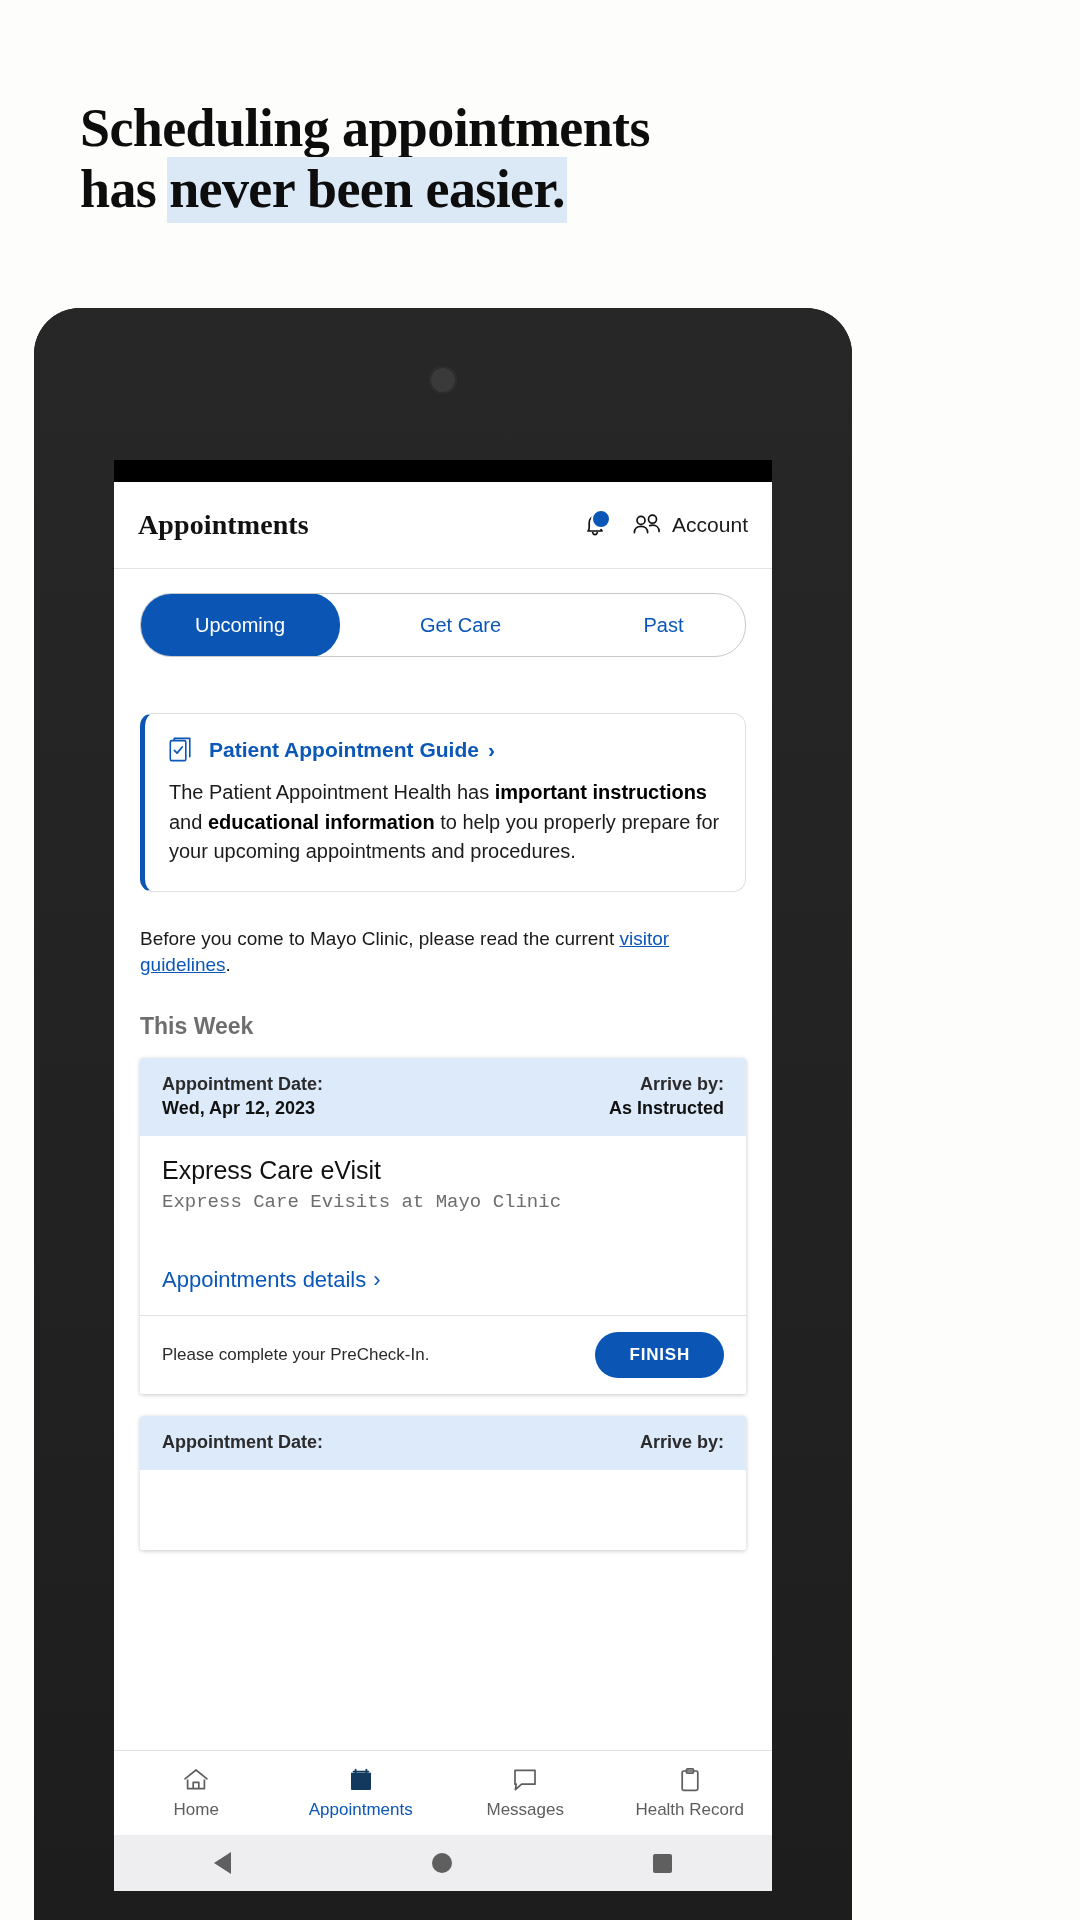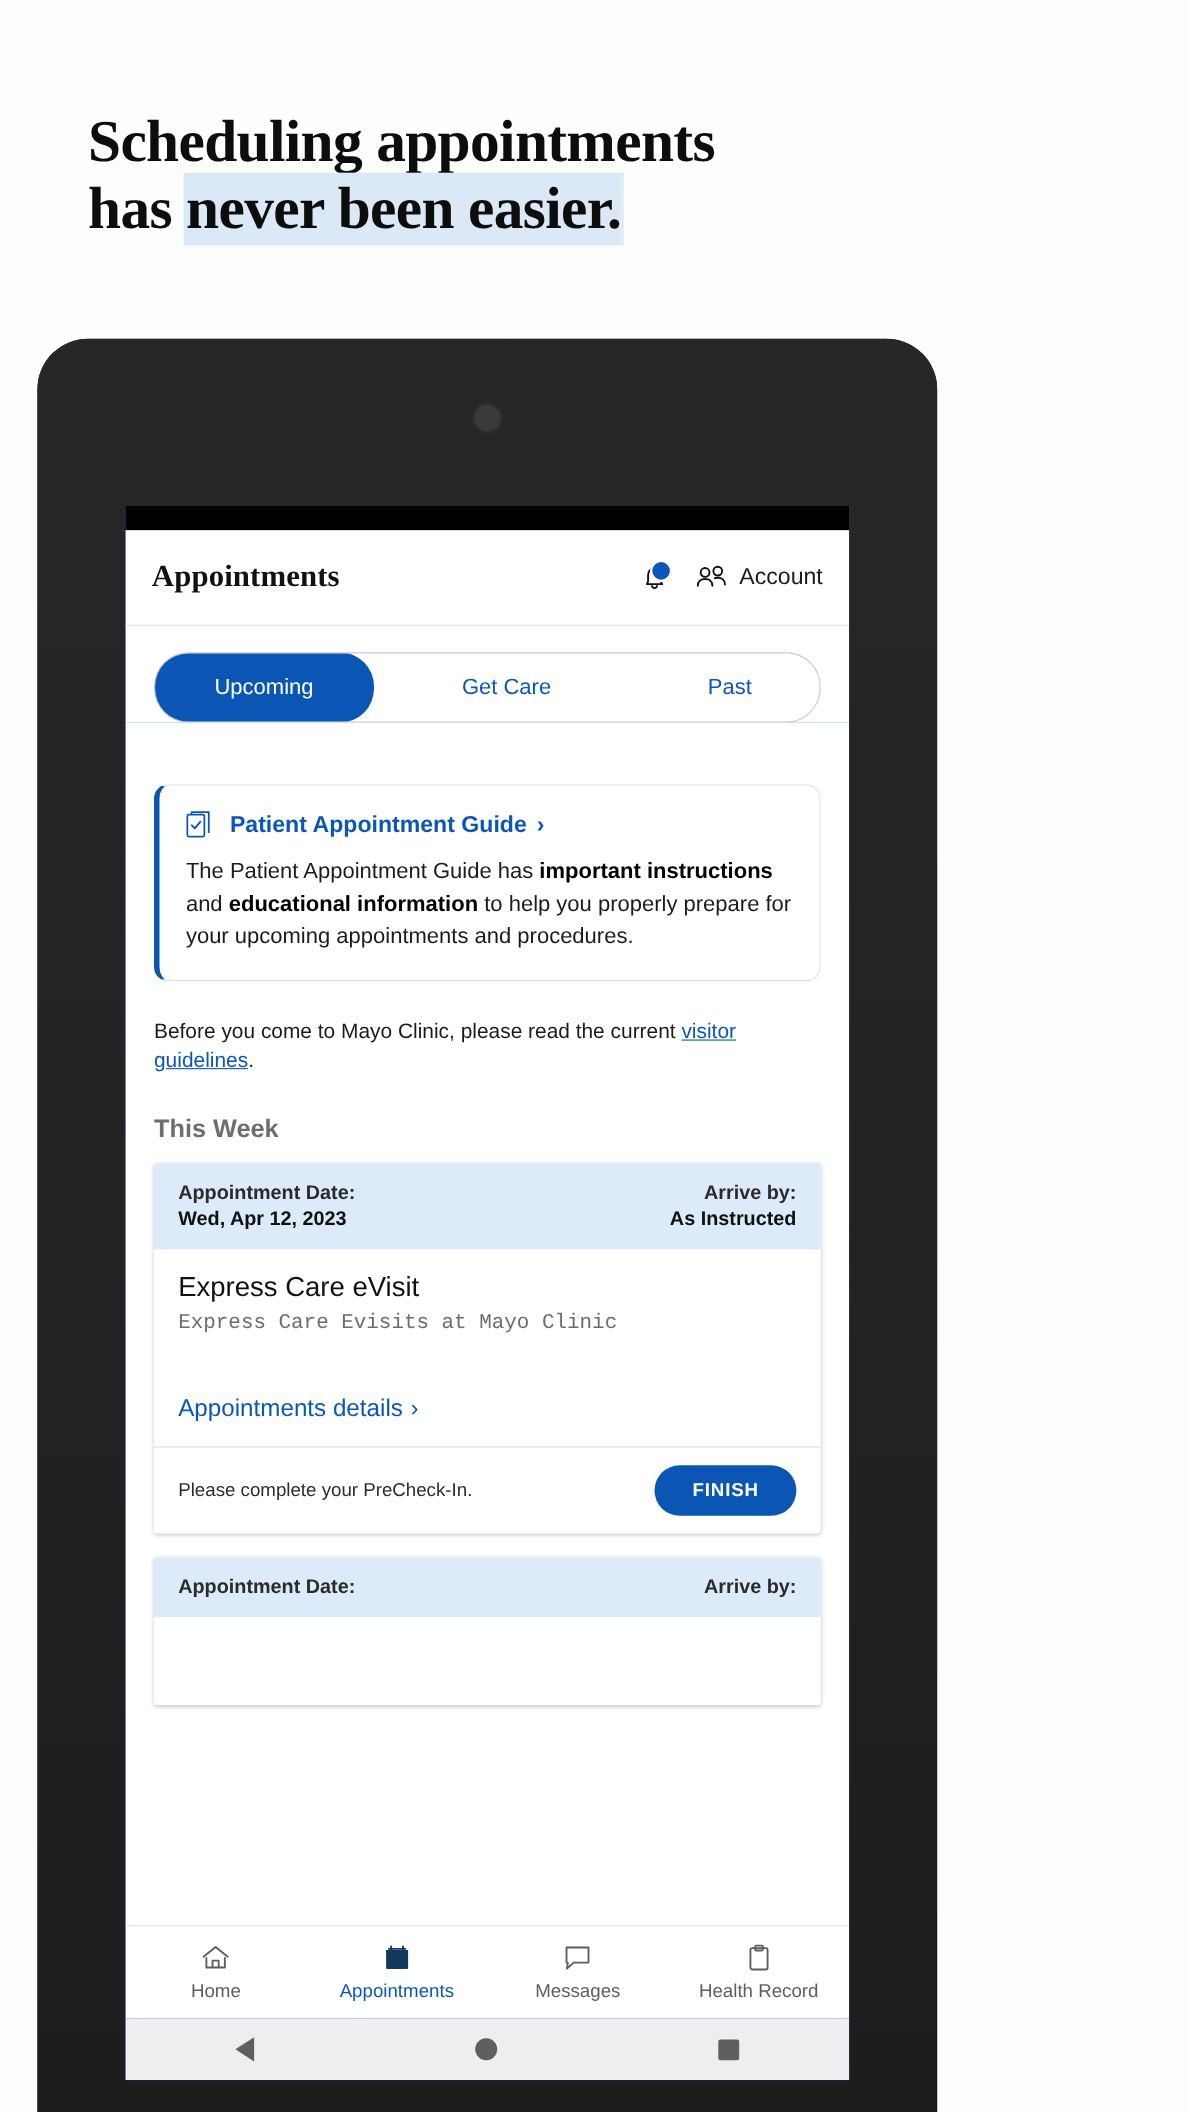--- a/index.html
+++ b/index.html
@@ -245,21 +245,21 @@
           <svg width="26" height="28" viewBox="0 0 26 28">
             <rect x="1.3" y="4.6" width="15.5" height="20" rx="1.4" fill="none" stroke="#0b57b8" stroke-width="1.6"></rect>
             <path d="M5.2 4.6 L5.2 2.4 L20.8 2.4 L20.8 21.2" fill="none" stroke="#0b57b8" stroke-width="1.6" stroke-linejoin="round"></path>
             <path d="M5.4 14.3 L8.1 17.1 L13.2 11" fill="none" stroke="#0b57b8" stroke-width="1.7" stroke-linecap="round" stroke-linejoin="round"></path>
           </svg>
           <div class="guide-title">
             <span>Patient Appointment Guide</span>
             <span>›</span>
           </div>
         </div>
-        <div class="guide-body"><span>The Patient Appointment Guide has </span><b>important instructions</b><span> and </span><b>educational information</b><span> to help you properly prepare for your upcoming appointments and procedures.</span></div>
+        <div class="guide-body"><span>The Patient Appointment Health has </span><b>important instructions</b><span> and </span><b>educational information</b><span> to help you properly prepare for your upcoming appointments and procedures.</span></div>
       </div>
 
       <div class="visitor-line"><span>Before you come to Mayo Clinic, please read the current </span><span class="visitor-link">visitor guidelines</span><span>.</span></div>
 
       <div class="section-title">This Week</div>
 
       <div class="appt-card">
         <div class="appt-datehead">
           <div class="dh-col">
             <span class="dh-label">Appointment Date:</span>

